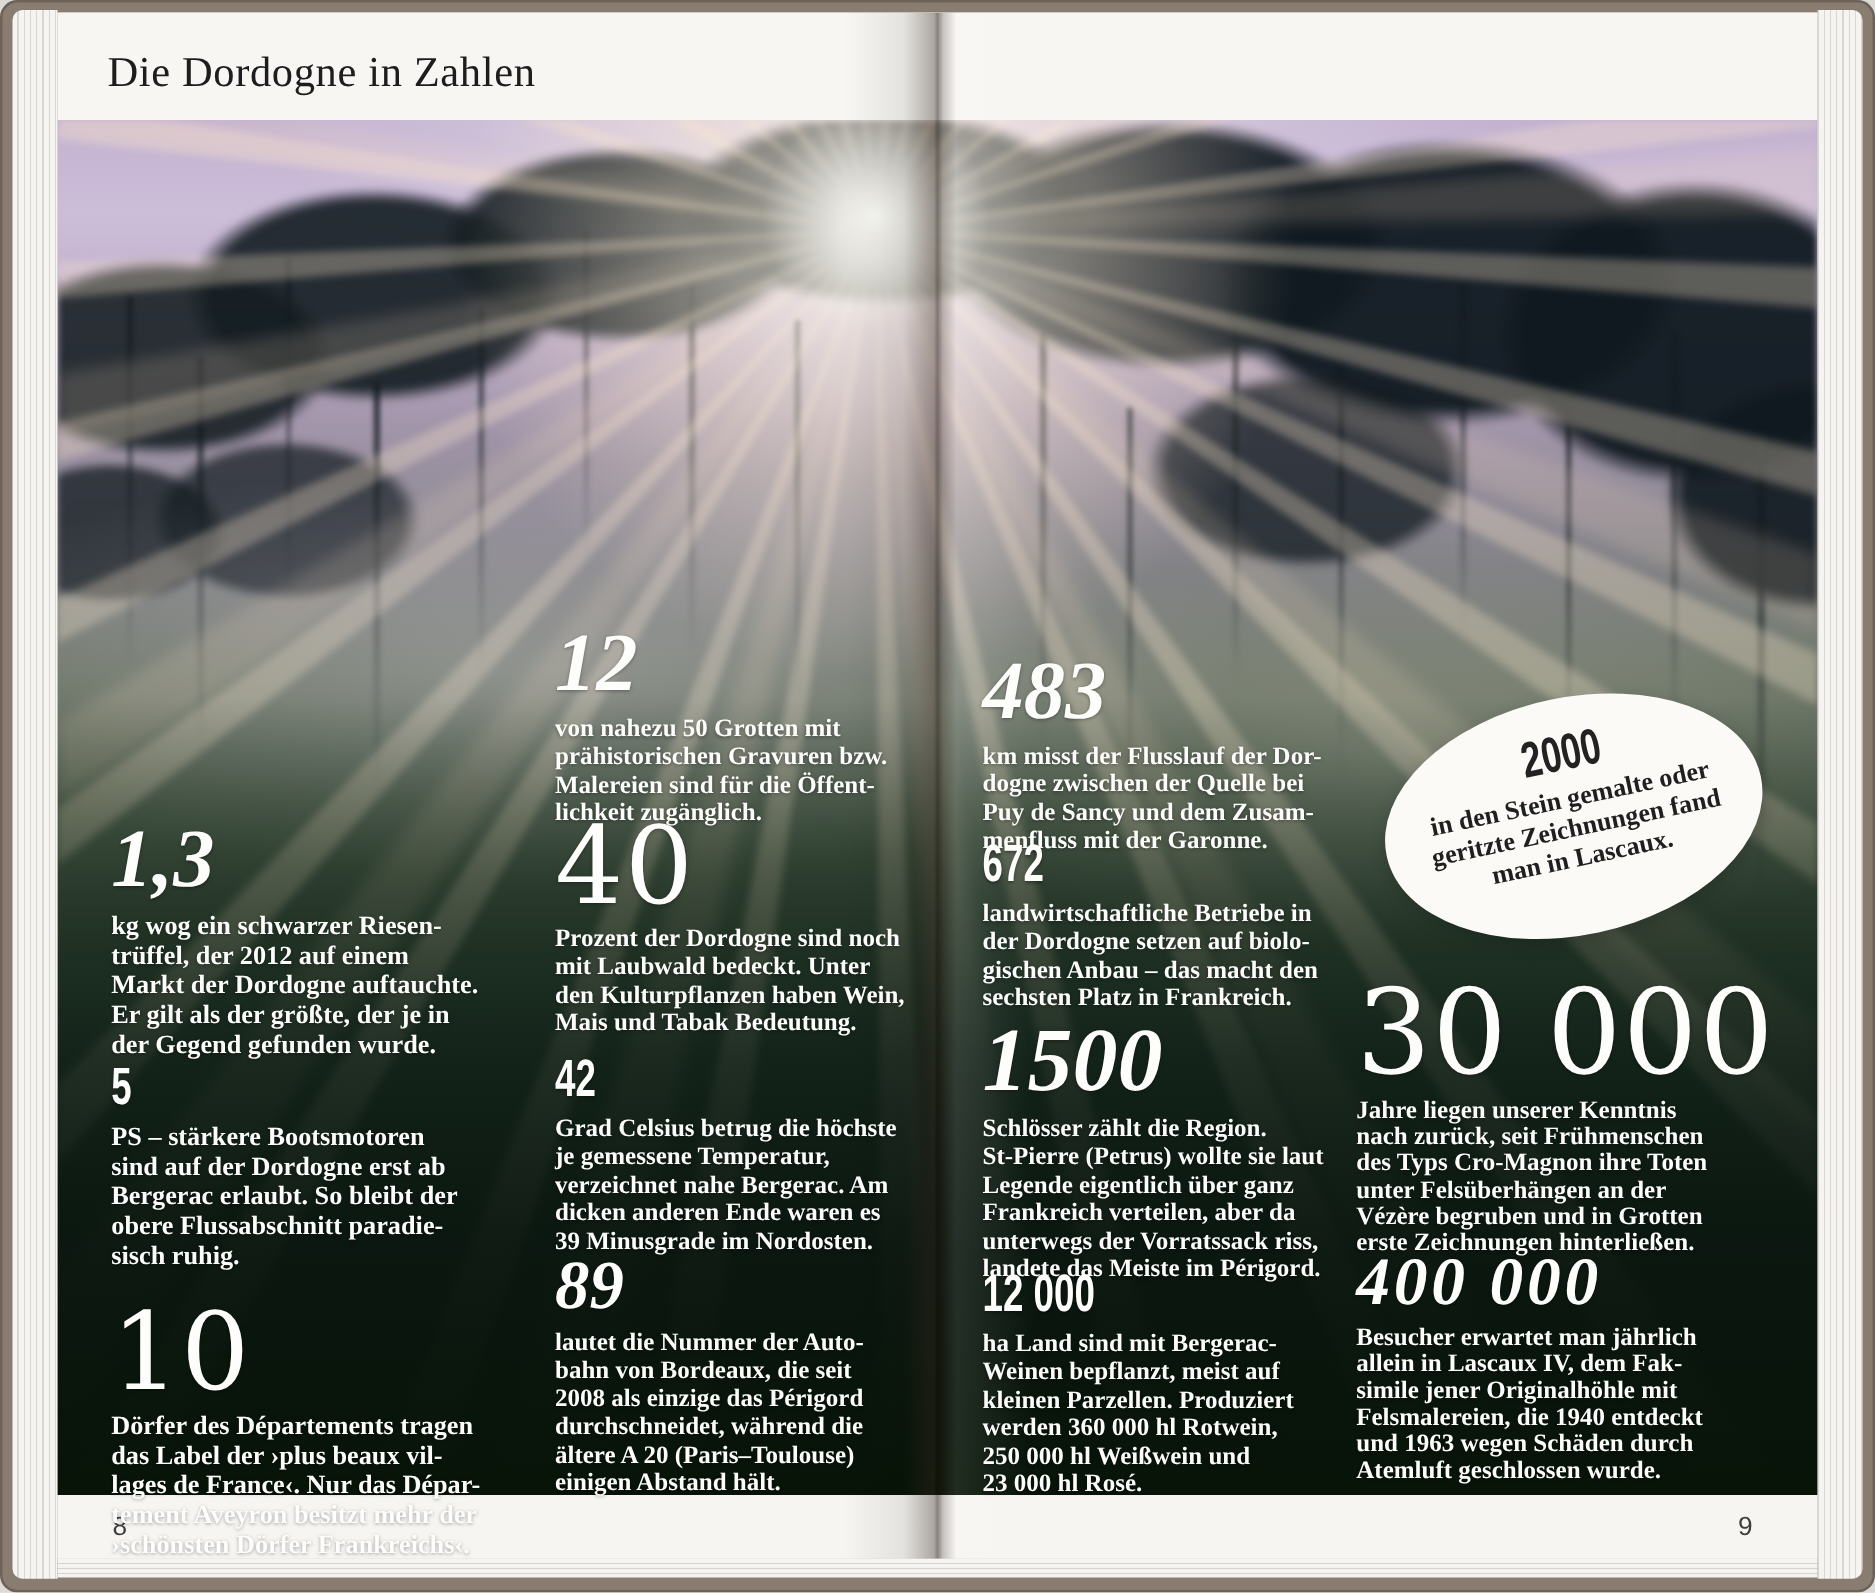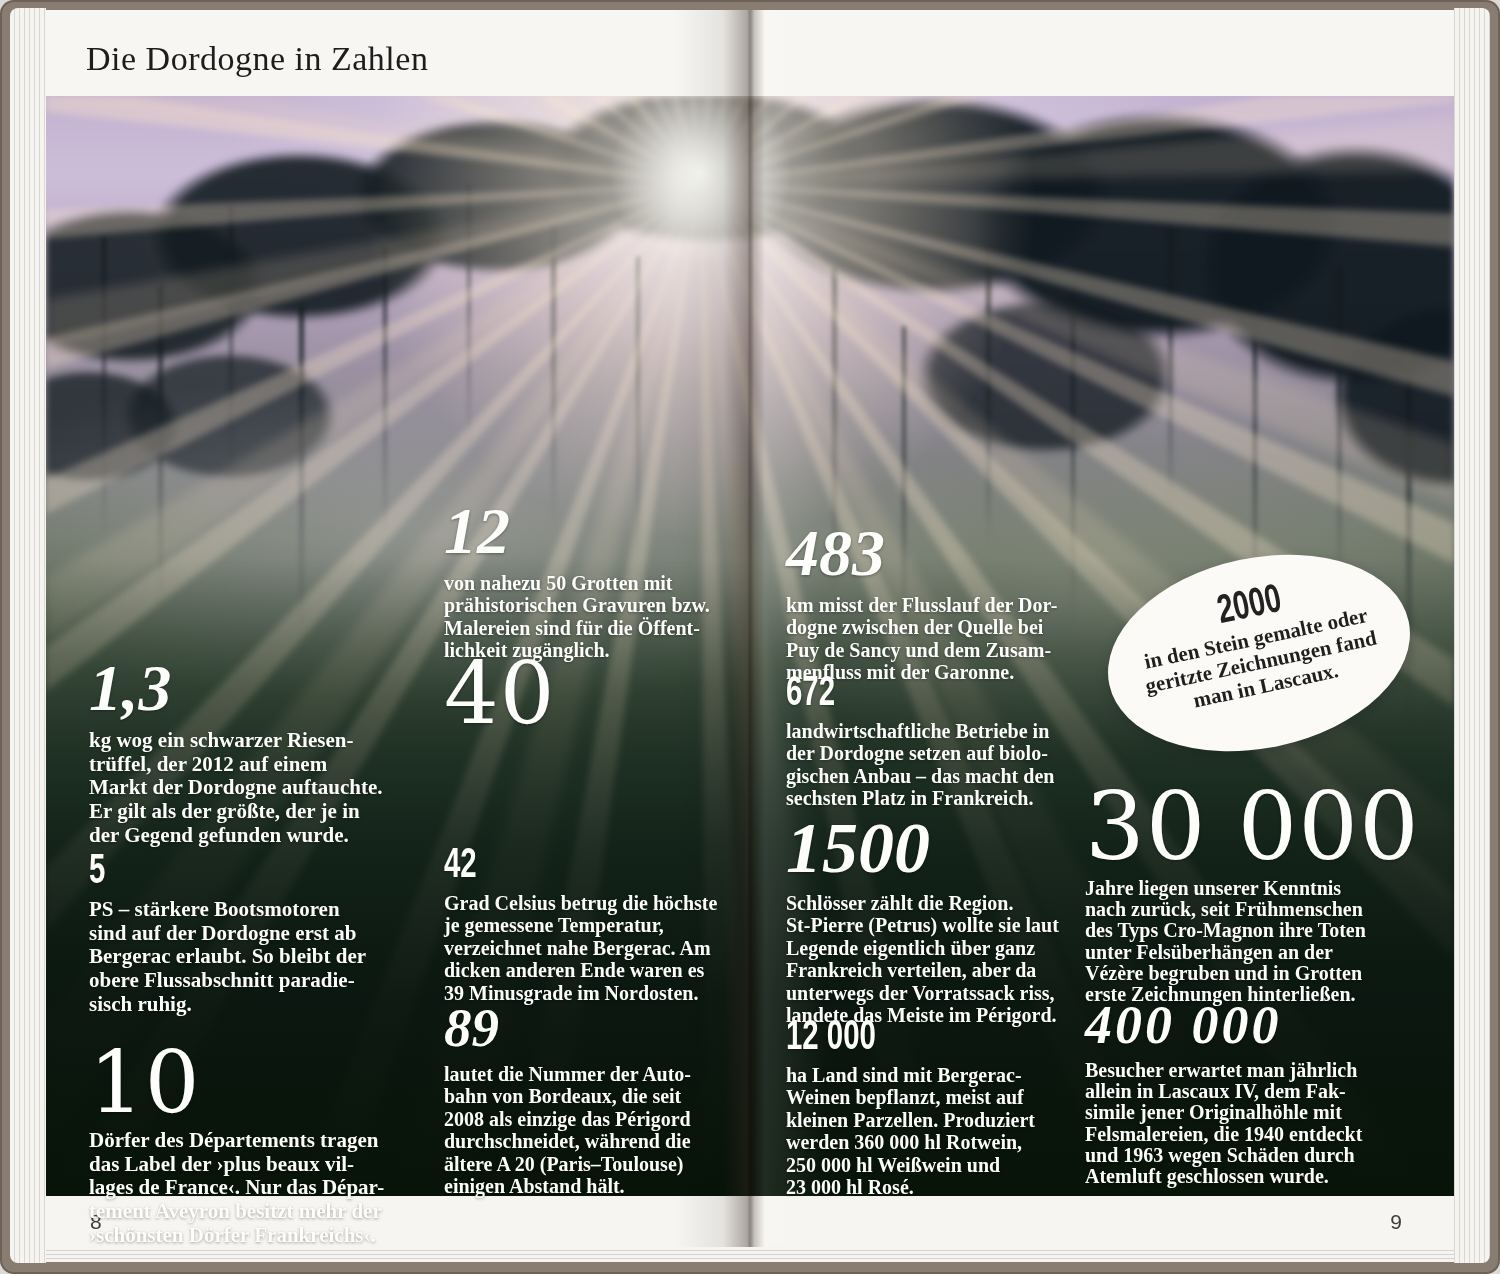--- a/index.html
+++ b/index.html
@@ -171,20 +171,24 @@
     </section>
     <section class="fact colB" id="f3">
       <div class="num num-italic">12</div>
       <p class="body">von nahezu 50 Grotten mit
 prähistorischen Gravuren bzw.
 Malereien sind für die Öffent-
 lichkeit zugänglich.</p>
     </section>
     <section class="fact colB" id="f4">
       <div class="num num-heavy">40</div>
+      <p class="body">Prozent der Dordogne sind noch
+mit Laubwald bedeckt. Unter
+den Kulturpflanzen haben Wein,
+Mais und Tabak Bedeutung.</p>
     </section>
     <section class="fact colB" id="f5b">
       <div class="num num-cond">42</div>
       <p class="body">Grad Celsius betrug die höchste
 je gemessene Temperatur,
 verzeichnet nahe Bergerac. Am
 dicken anderen Ende waren es
 39 Minusgrade im Nordosten.</p>
     </section>
     <section class="fact colB" id="f6">

